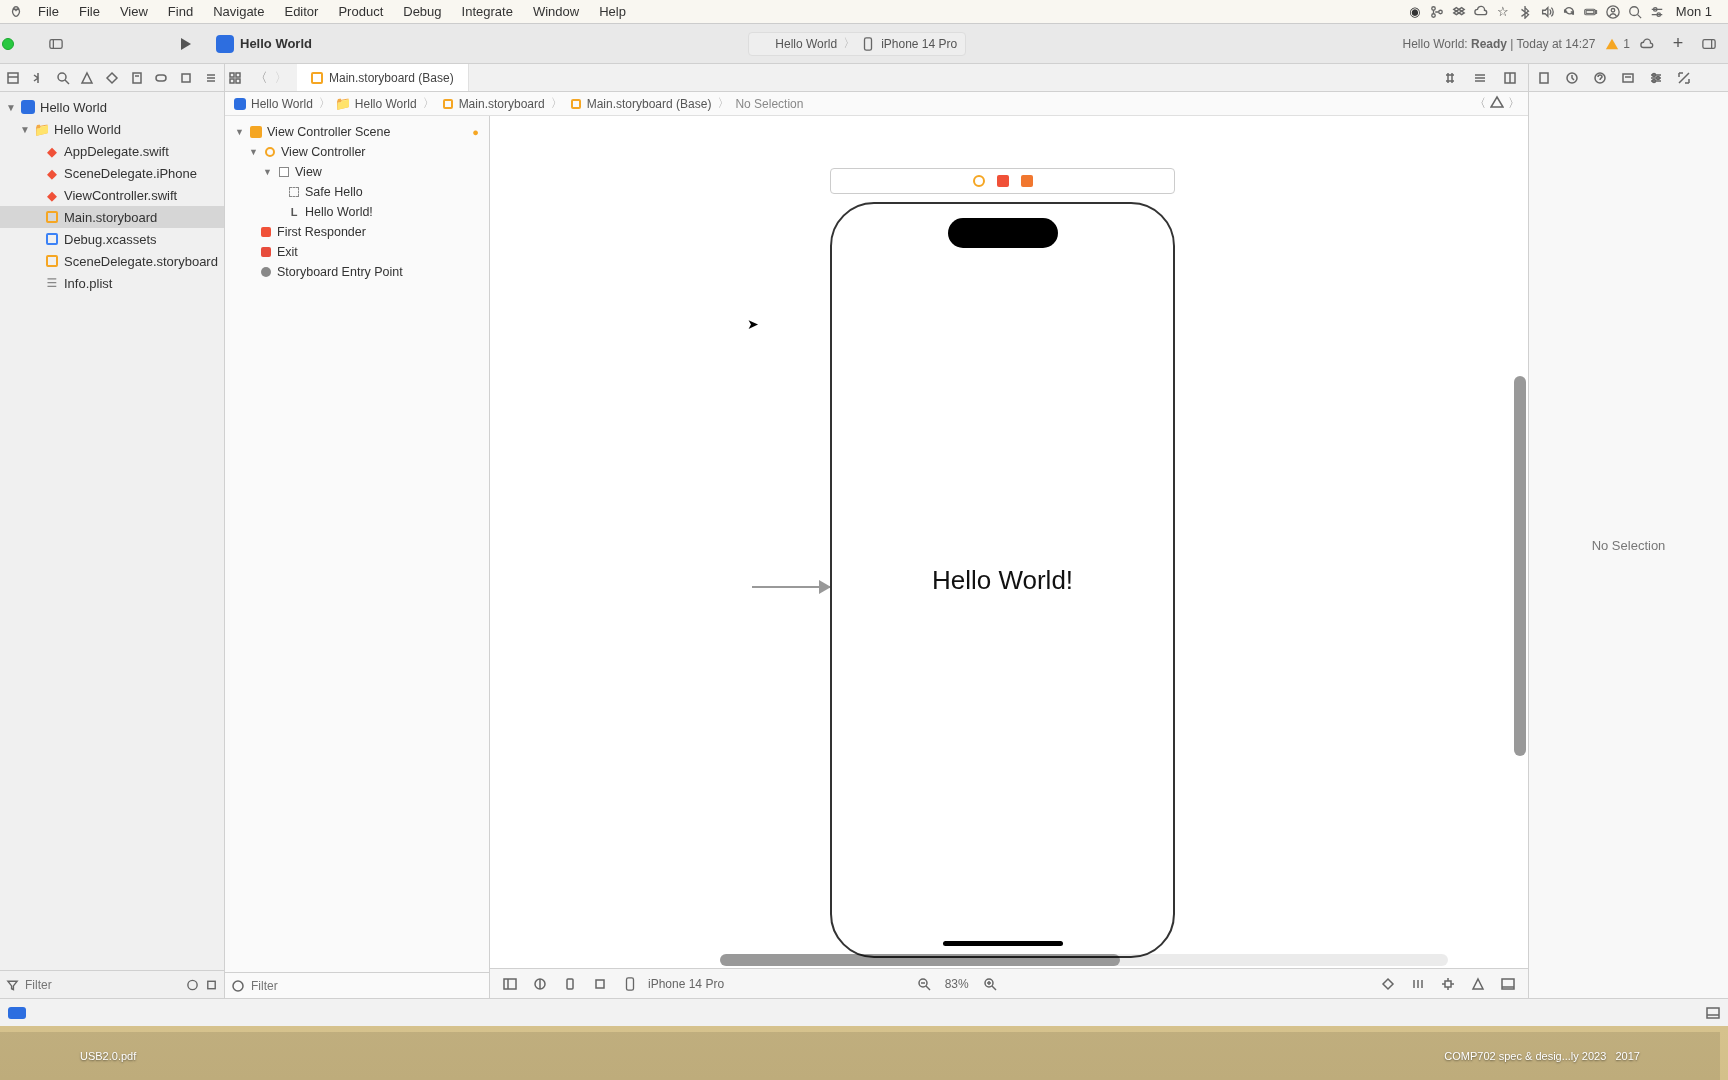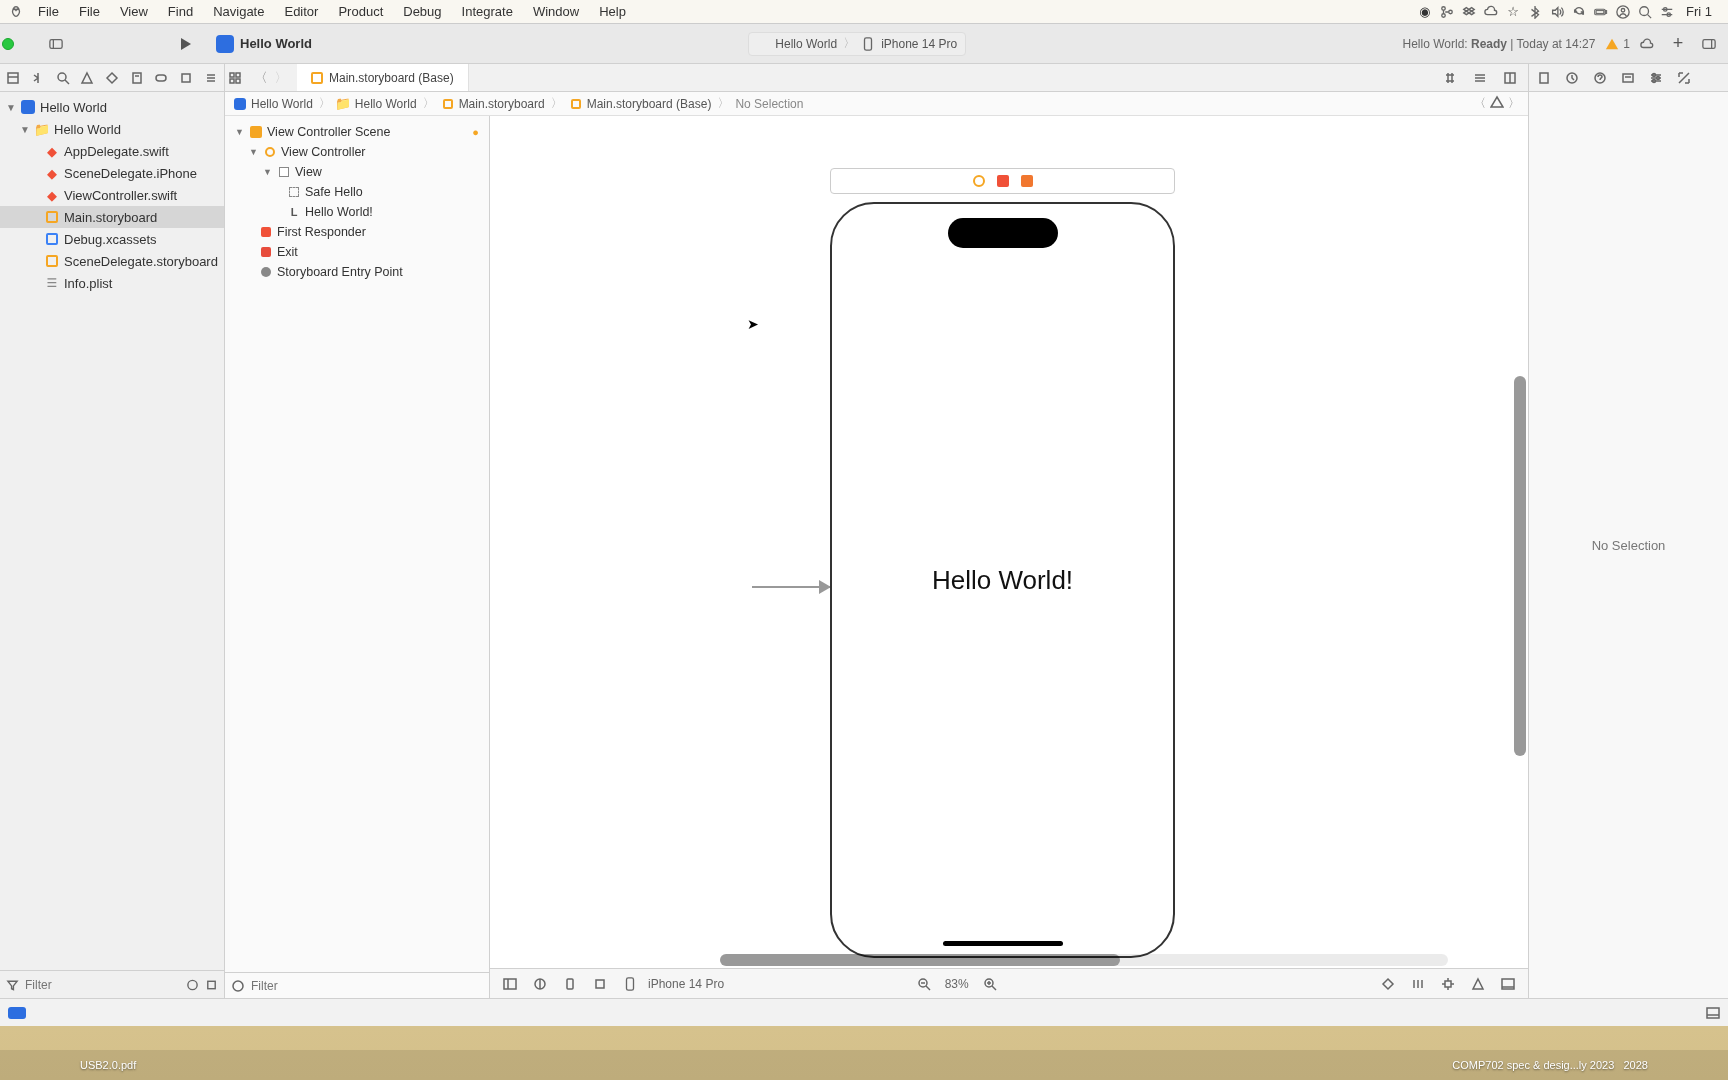--- a/index.html
+++ b/index.html
@@ -118,21 +118,21 @@
   .canvas-footer .fr-right { margin-left:auto; display:flex; align-items:center; gap:6px;}
 
   
   .inspector { width:200px; background:#f8f8f8; border-left:1px solid #d0d0d0; display:flex; align-items:center; justify-content:center; color:#777; font-size:13px;}
 
   
   .debugbar { height:28px; border-top:1px solid #d0d0d0; background:#f2f2f2; display:flex; align-items:center; padding:0 8px; gap:10px;}
   .debugbar .blue-tag { width:18px; height:12px; background:#2d6ee0; border-radius:3px;}
 
   
-  .dock-strip { position:absolute; left:0; right:0; bottom:0; height:30px; background:rgba(0,0,0,0.1); display:flex; align-items:center; padding:0 80px; color:#fff; font-size:11px; justify-content:space-between;}
+  .dock-strip { position:absolute; left:0; right:8px; bottom:0; height:48px; background:rgba(0,0,0,0.1); display:flex; align-items:center; padding:0 80px; color:#fff; font-size:11px; justify-content:space-between;}
   .dock-strip span { text-shadow:0 1px 2px rgba(0,0,0,0.5);}
 
   
   .ico { width:14px; height:14px; display:block; }
   .ico path, .ico rect, .ico circle, .ico line, .ico polyline { stroke:#666; stroke-width:1.5; fill:none; }
 </style>
 </head>
 <body>
 
 <div class="menubar">
@@ -212,21 +212,21 @@
       </svg>
     </div>
   <div class="right-icon">
       <svg class="ico" viewBox="0 0 16 16">
         <line x1="2" y1="5" x2="14" y2="5"></line>
         <circle cx="6" cy="5" r="2" fill="#fff"></circle>
         <line x1="2" y1="11" x2="14" y2="11"></line>
         <circle cx="10" cy="11" r="2" fill="#fff"></circle>
       </svg>
     </div>
-  <div class="clock">Fri 1</div>
+  <div class="clock">Mon 1</div>
 </div>
 
 <div class="window">
 
   <div class="titlebar">
     <div class="traffic">
       <div class="dot-green"></div>
     </div>
     <div class="sidebar-btn">
         <svg class="ico" viewBox="0 0 16 12">
@@ -708,14 +708,14 @@
           <line x1="1" y1="8" x2="13" y2="8"></line>
         </svg>
       </div>
   </div>
 
 </div>
 
 <div class="dock-strip">
   <span>USB2.0.pdf</span>
   <span></span>
-  <span><span>COMP702 spec &amp; desig...ly 2023</span>&nbsp;&nbsp;&nbsp;<span>2028</span></span>
+  <span><span>COMP702 spec &amp; desig...ly 2023</span>&nbsp;&nbsp;&nbsp;<span>2017</span></span>
 </div>
 
 </body></html>

